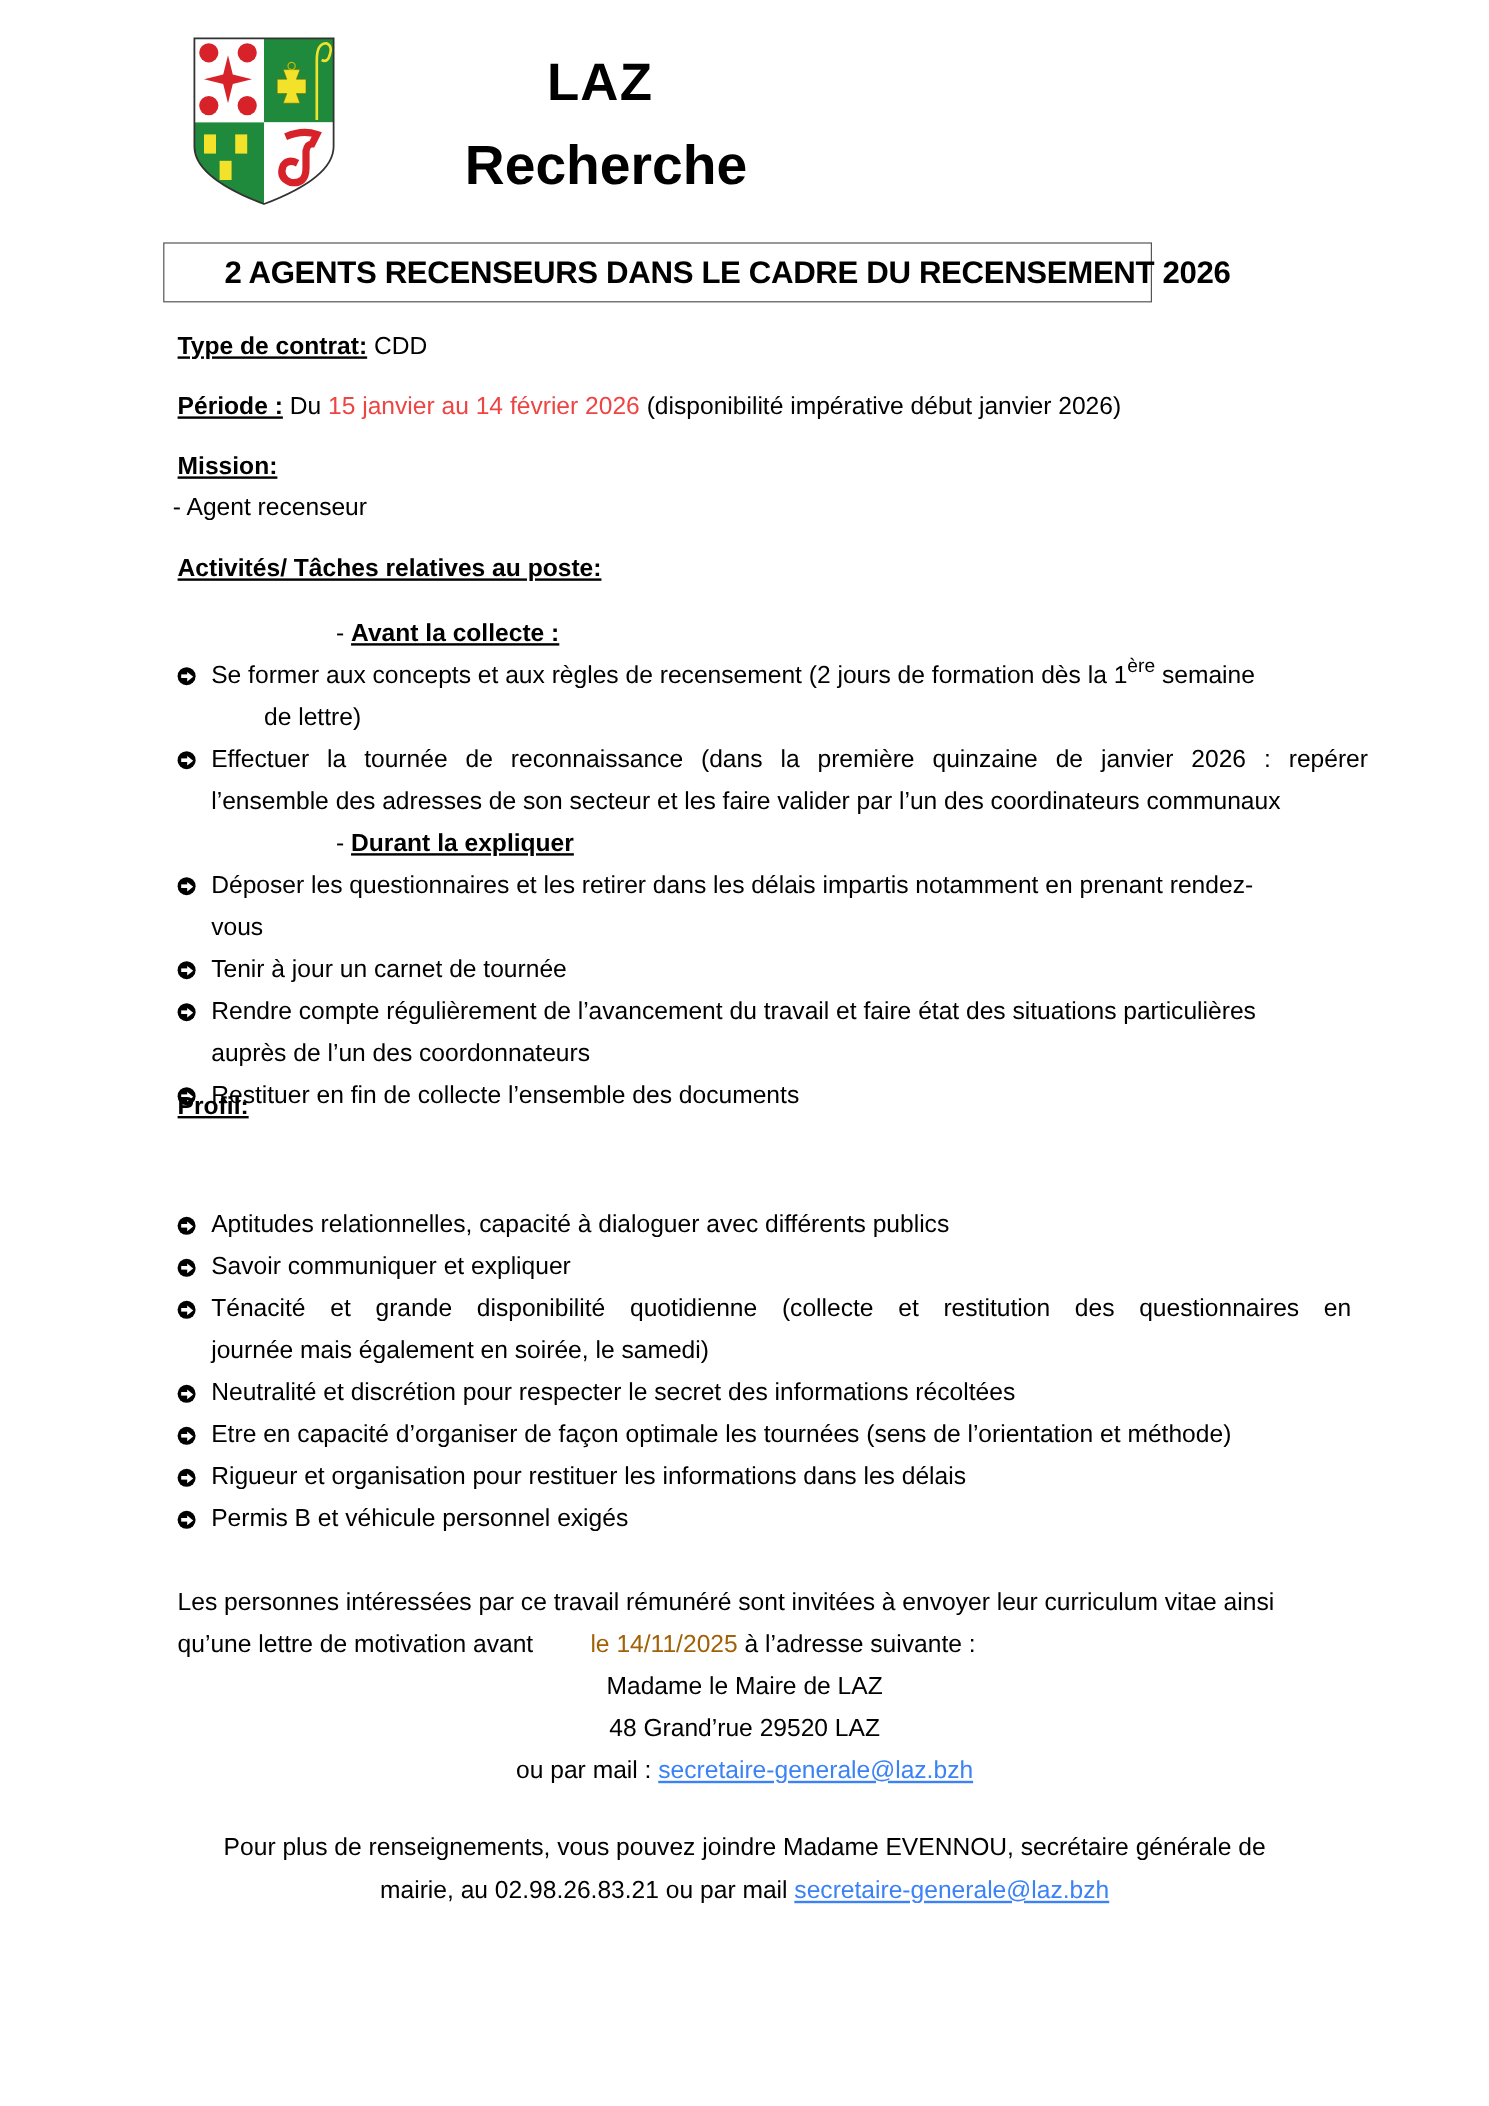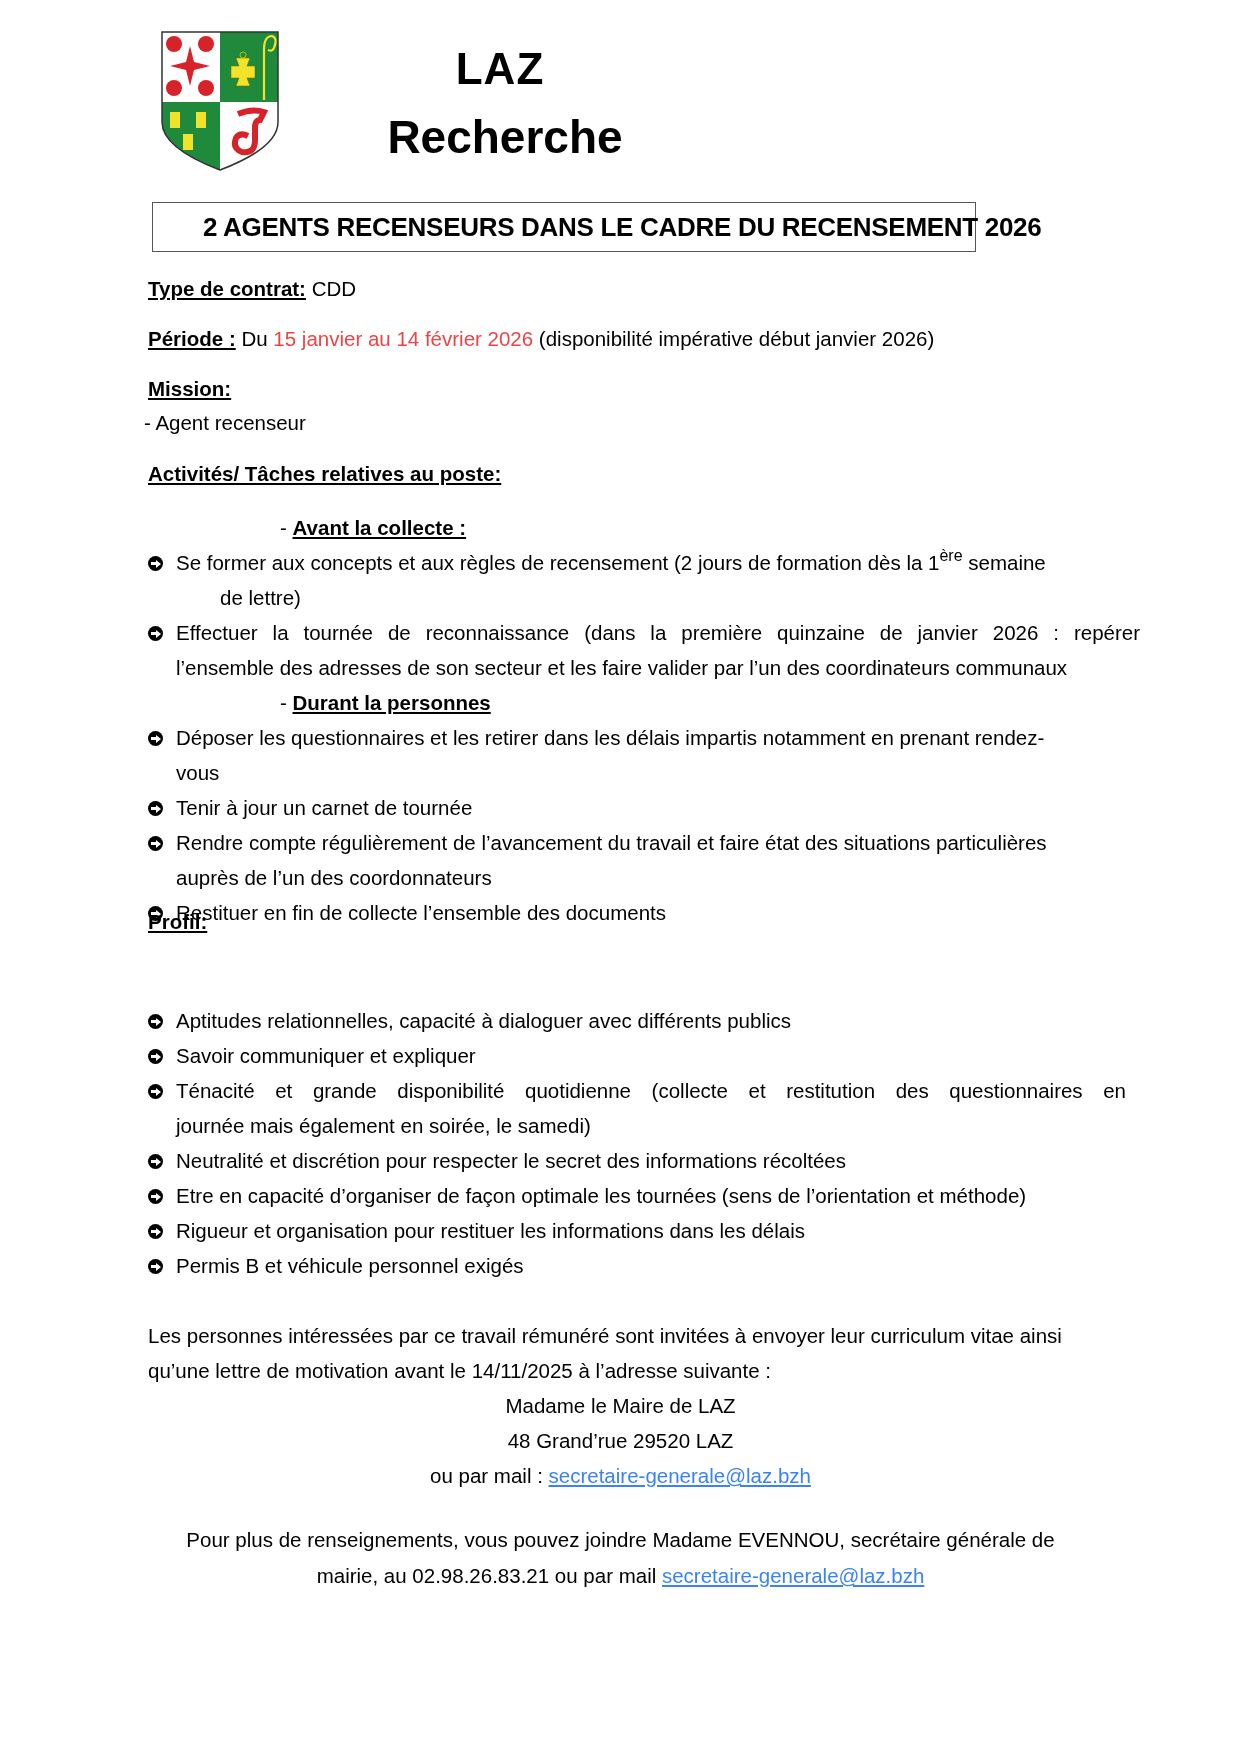--- a/index.html
+++ b/index.html
@@ -7,29 +7,29 @@
     width: 1241px; height: 1755px; position: relative; overflow: hidden;
     font-family: "Liberation Sans", "DejaVu Sans", sans-serif;
     color: #000;
   }
   .abs { position: absolute; }
   .crest { left: 160px; top: 30px; width: 120px; height: 142px; }
   .title-laz { left: 430px; top: 44px; width: 140px; text-align: center; font-weight: bold; font-size: 44px; line-height: 50px; letter-spacing: 1px; }
   .title-rech { left: 360px; top: 110px; width: 290px; text-align: center; font-weight: bold; font-size: 46px; line-height: 54px; }
   .title-box {
     left: 136px; top: 202px; width: 824px; height: 50px;
-    border: 1.5px solid #555; box-sizing: border-box; margin-left: 16px;
+    border: 1.5px solid #555; box-sizing: border-box;
   }
   .title-box-text {
     position: absolute; left: 50px; top: 8px;
     font-weight: bold; font-size: 26px; line-height: 32px; white-space: nowrap; letter-spacing: -0.3px;
   }
   .line { position: absolute; font-size: 20.5px; line-height: 28px; white-space: nowrap; }
   .lbl { font-weight: bold; text-decoration: underline; }
-  .red { color: #000000; }
+  .red { color: #a16207; margin-left: 42px; }
   .redb { color: #ef4444; font-weight: normal; }
   .link { color: #3b82f6; text-decoration: underline; }
   .bullet {
     position: absolute; width: 15px; height: 15px; border-radius: 50%;
     background: #000; left: 0; top: 7px;
   }
   .bullet::before {
     content: ""; position: absolute; left: 3px; top: 6px; width: 6px; height: 3px; background: #fff;
   }
   .bullet::after {
@@ -114,21 +114,21 @@
 </div>
 <div class="cont" style="left:220px; top:584px;">de lettre)</div>
 
 <div class="bline" style="top:619px;">
   <span class="bullet"></span>
   <span class="txt justify" style="width:964px;">Effectuer la tournée de reconnaissance (dans la première quinzaine de janvier 2026 : repérer</span>
 </div>
 <div class="cont" style="top:654px;">l’ensemble des adresses de son secteur et les faire valider par l’un des coordinateurs communaux</div>
 
 <div class="line" style="left:280px; top:689px;">
-  <span>- </span><span class="lbl">Durant la personnes</span>
+  <span>- </span><span class="lbl">Durant la expliquer</span>
 </div>
 
 <div class="bline" style="top:724px;">
   <span class="bullet"></span>
   <span class="txt">Déposer les questionnaires et les retirer dans les délais impartis notamment en prenant rendez-</span>
 </div>
 <div class="cont" style="top:759px;">vous</div>
 
 <div class="bline" style="top:794px;">
   <span class="bullet"></span>

